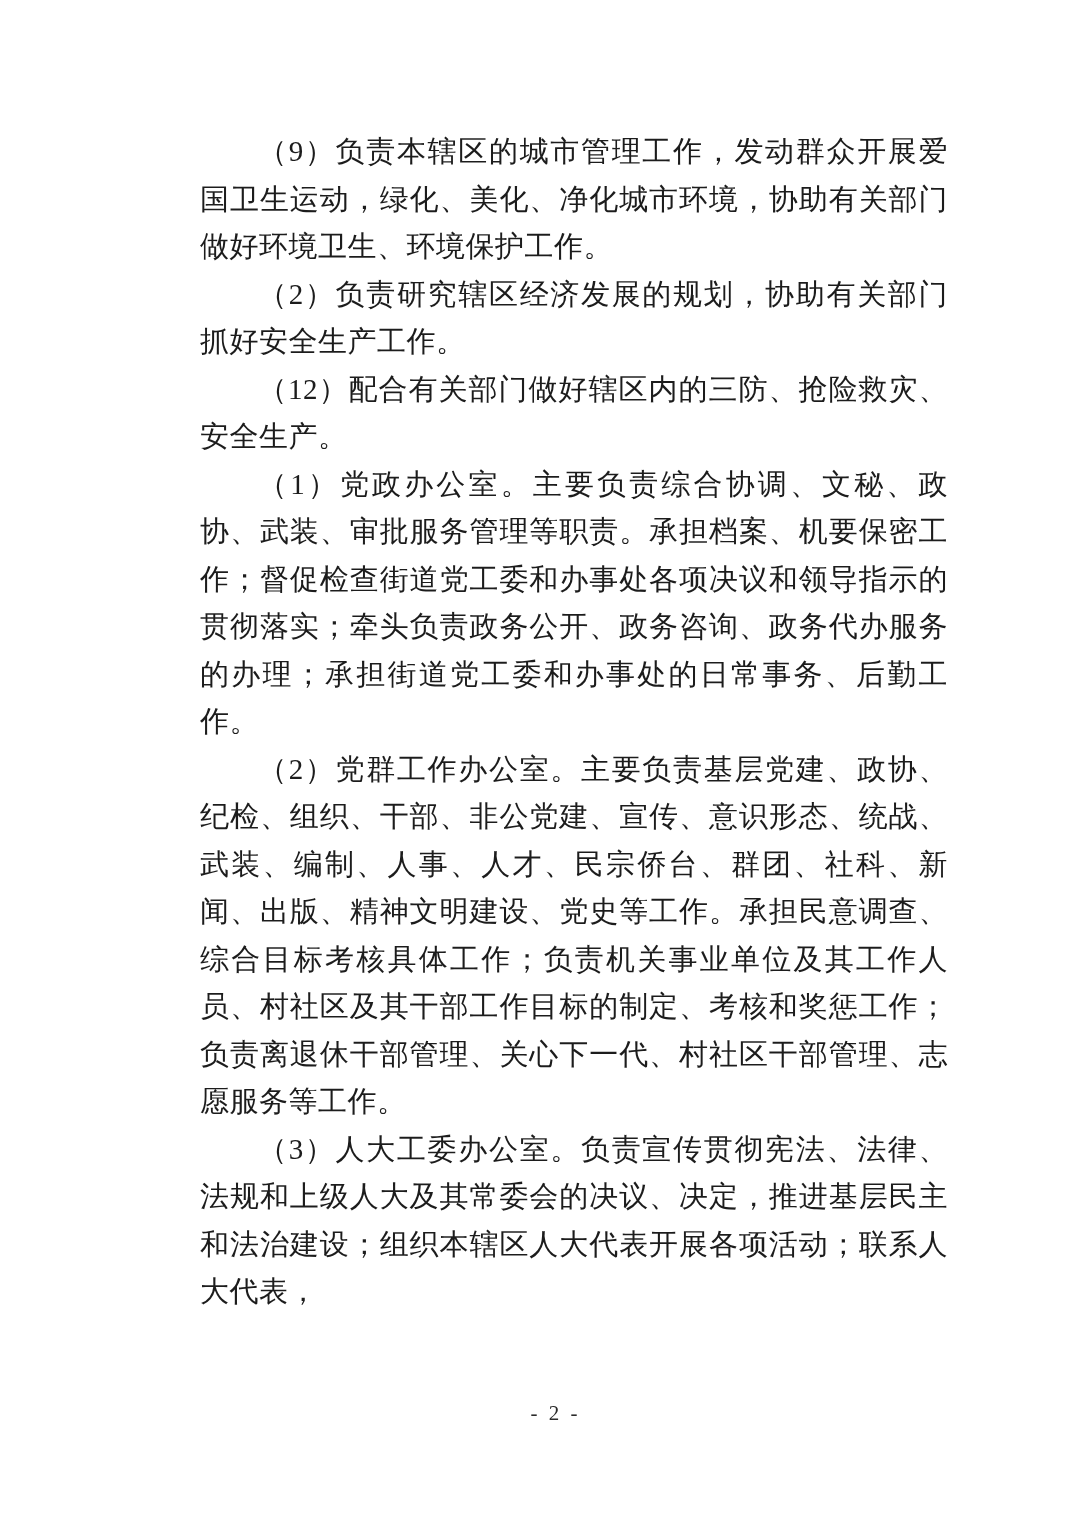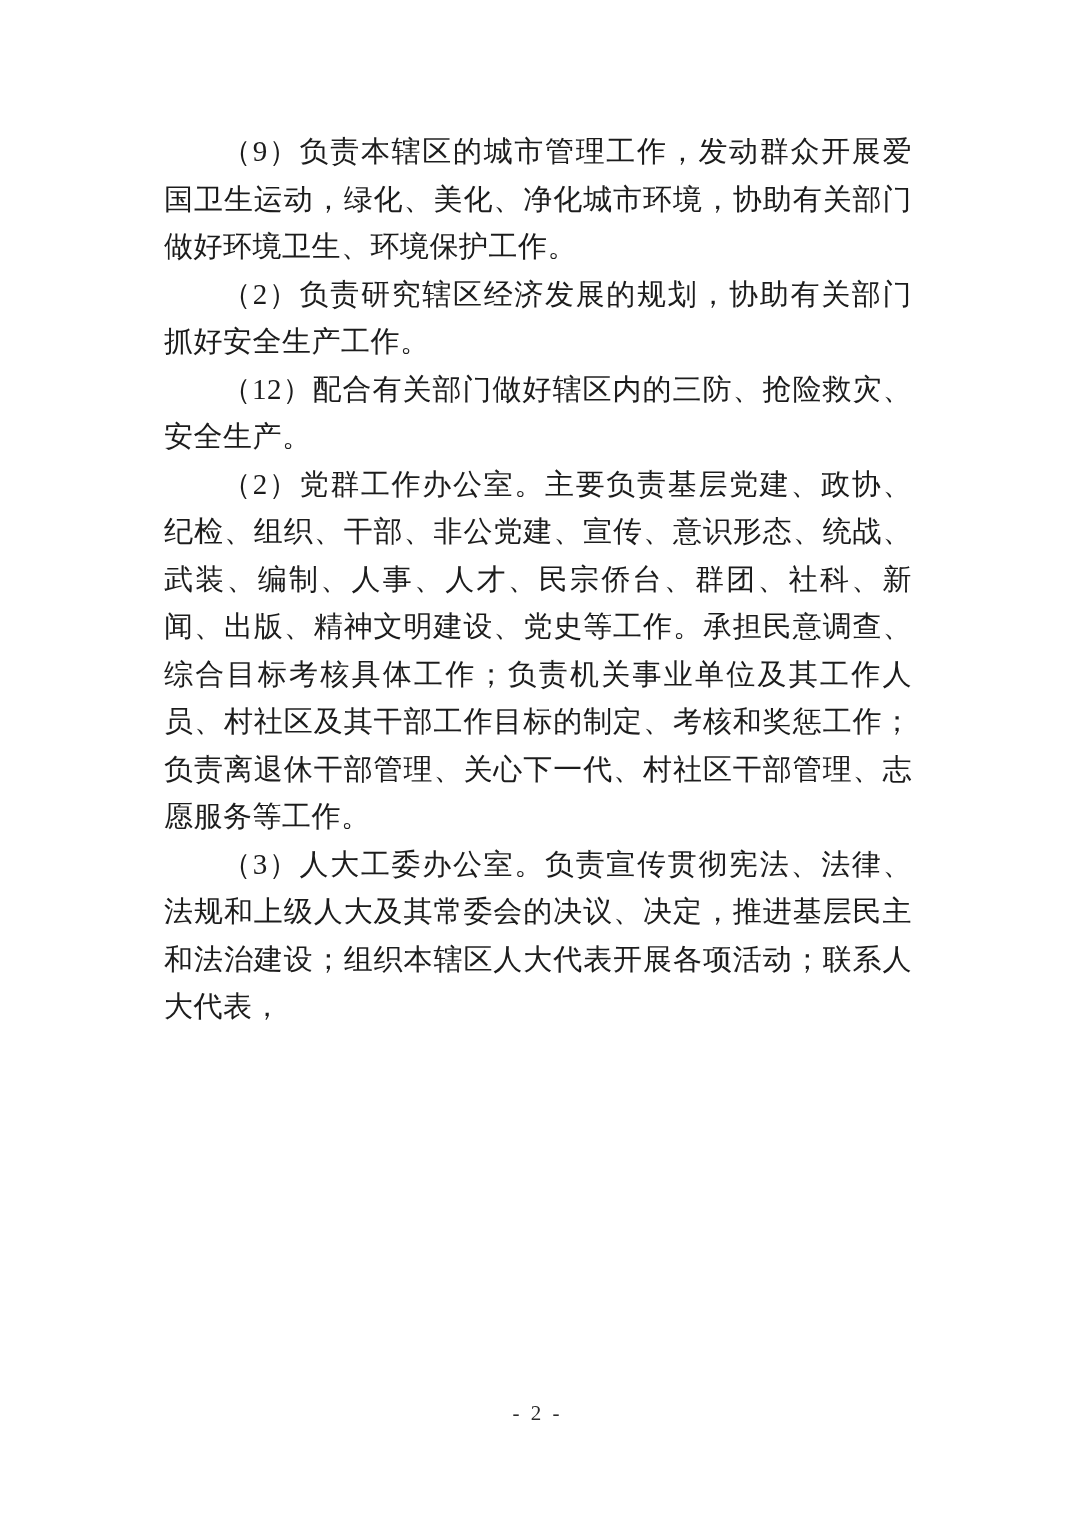--- a/index.html
+++ b/index.html
@@ -11,20 +11,21 @@
     height: 1520px;
     background: #ffffff;
     position: relative;
     overflow: hidden;
     font-family: "Liberation Serif", "DejaVu Serif", serif;
   }
   .page {
     position: absolute;
     inset: 0;
     background: #ffffff;
+    margin-left: 36px;
   }
   .text-block {
     position: absolute;
     left: 164px;
     top: 128px;
     width: 748px;
     color: #1c1c1c;
     font-size: 29px;
     line-height: 47.5px;
     text-align: justify;
@@ -53,19 +54,20 @@
 </style>
 </head>
 <body>
 
 <div class="page">
 
   <div class="text-block">
     <p>（9）负责本辖区的城市管理工作，发动群众开展爱国卫生运动，绿化、美化、净化城市环境，协助有关部门做好环境卫生、环境保护工作。</p>
     <p>（2）负责研究辖区经济发展的规划，协助有关部门抓好安全生产工作。</p>
     <p>（12）配合有关部门做好辖区内的三防、抢险救灾、安全生产。</p>
+    <p>（1）党政办公室。主要负责综合协调、文秘、政协、武装、审批服务管理等职责。承担档案、机要保密工作；督促检查街道党工委和办事处各项决议和领导指示的贯彻落实；牵头负责政务公开、政务咨询、政务代办服务的办理；承担街道党工委和办事处的日常事务、后勤工作。</p>
     <p>（2）党群工作办公室。主要负责基层党建、政协、纪检、组织、干部、非公党建、宣传、意识形态、统战、武装、编制、人事、人才、民宗侨台、群团、社科、新闻、出版、精神文明建设、党史等工作。承担民意调查、综合目标考核具体工作；负责机关事业单位及其工作人员、村社区及其干部工作目标的制定、考核和奖惩工作；负责离退休干部管理、关心下一代、村社区干部管理、志愿服务等工作。</p>
     <p>（3）人大工委办公室。负责宣传贯彻宪法、法律、法规和上级人大及其常委会的决议、决定，推进基层民主和法治建设；组织本辖区人大代表开展各项活动；联系人大代表，</p>
   </div>
 
   <div class="page-footer">- 2 -</div>
 
 </div>
 
 </body></html>

